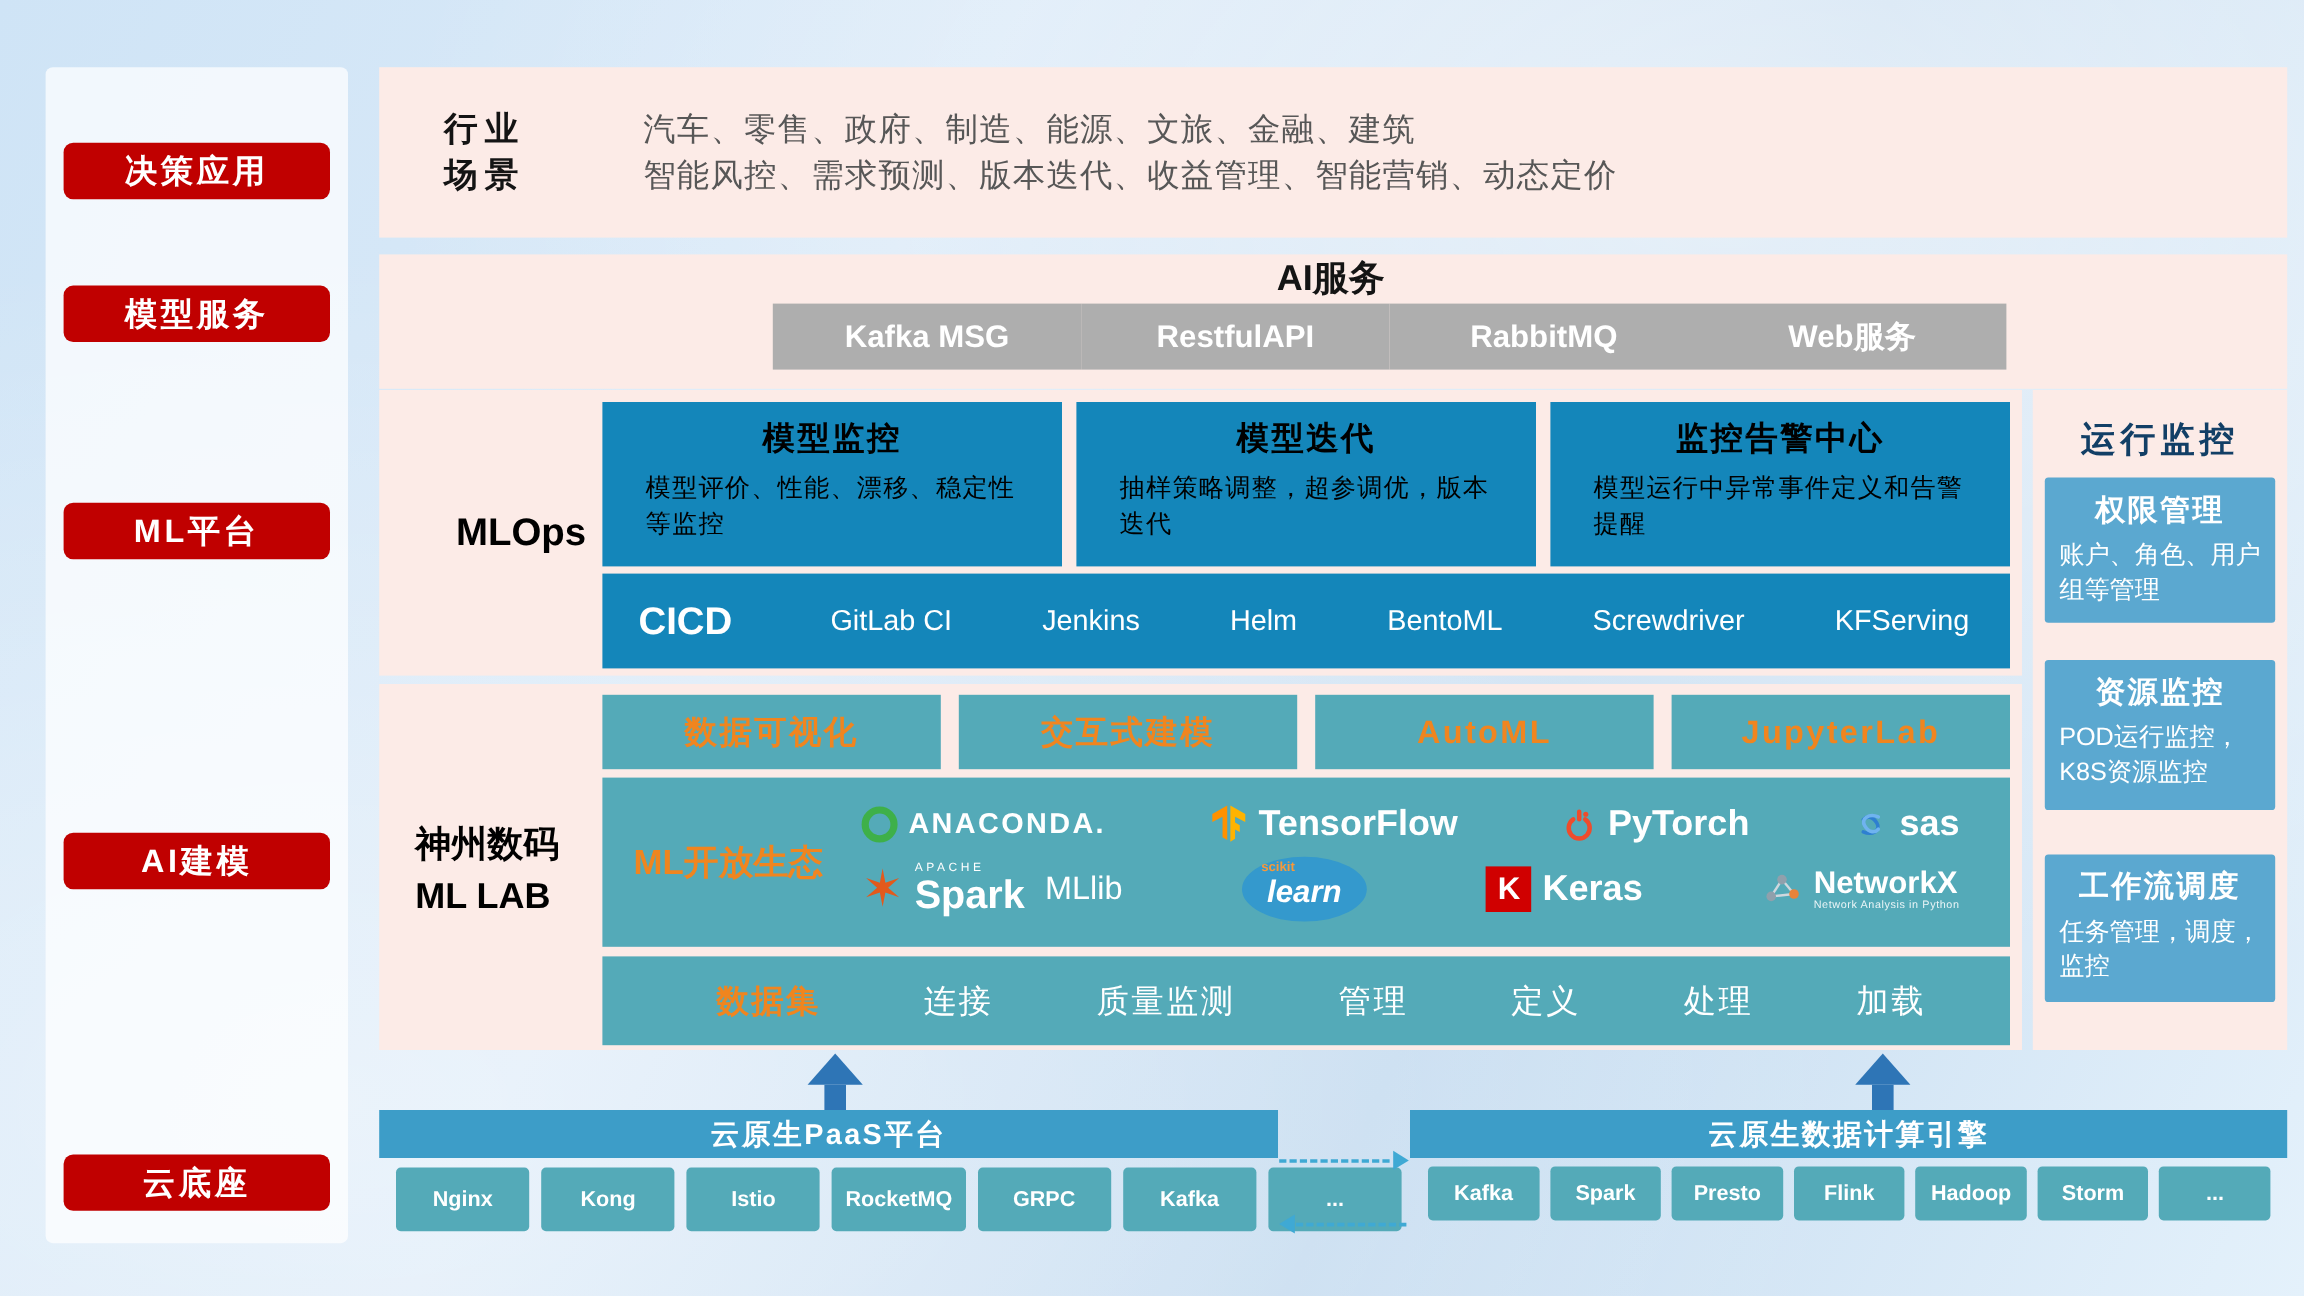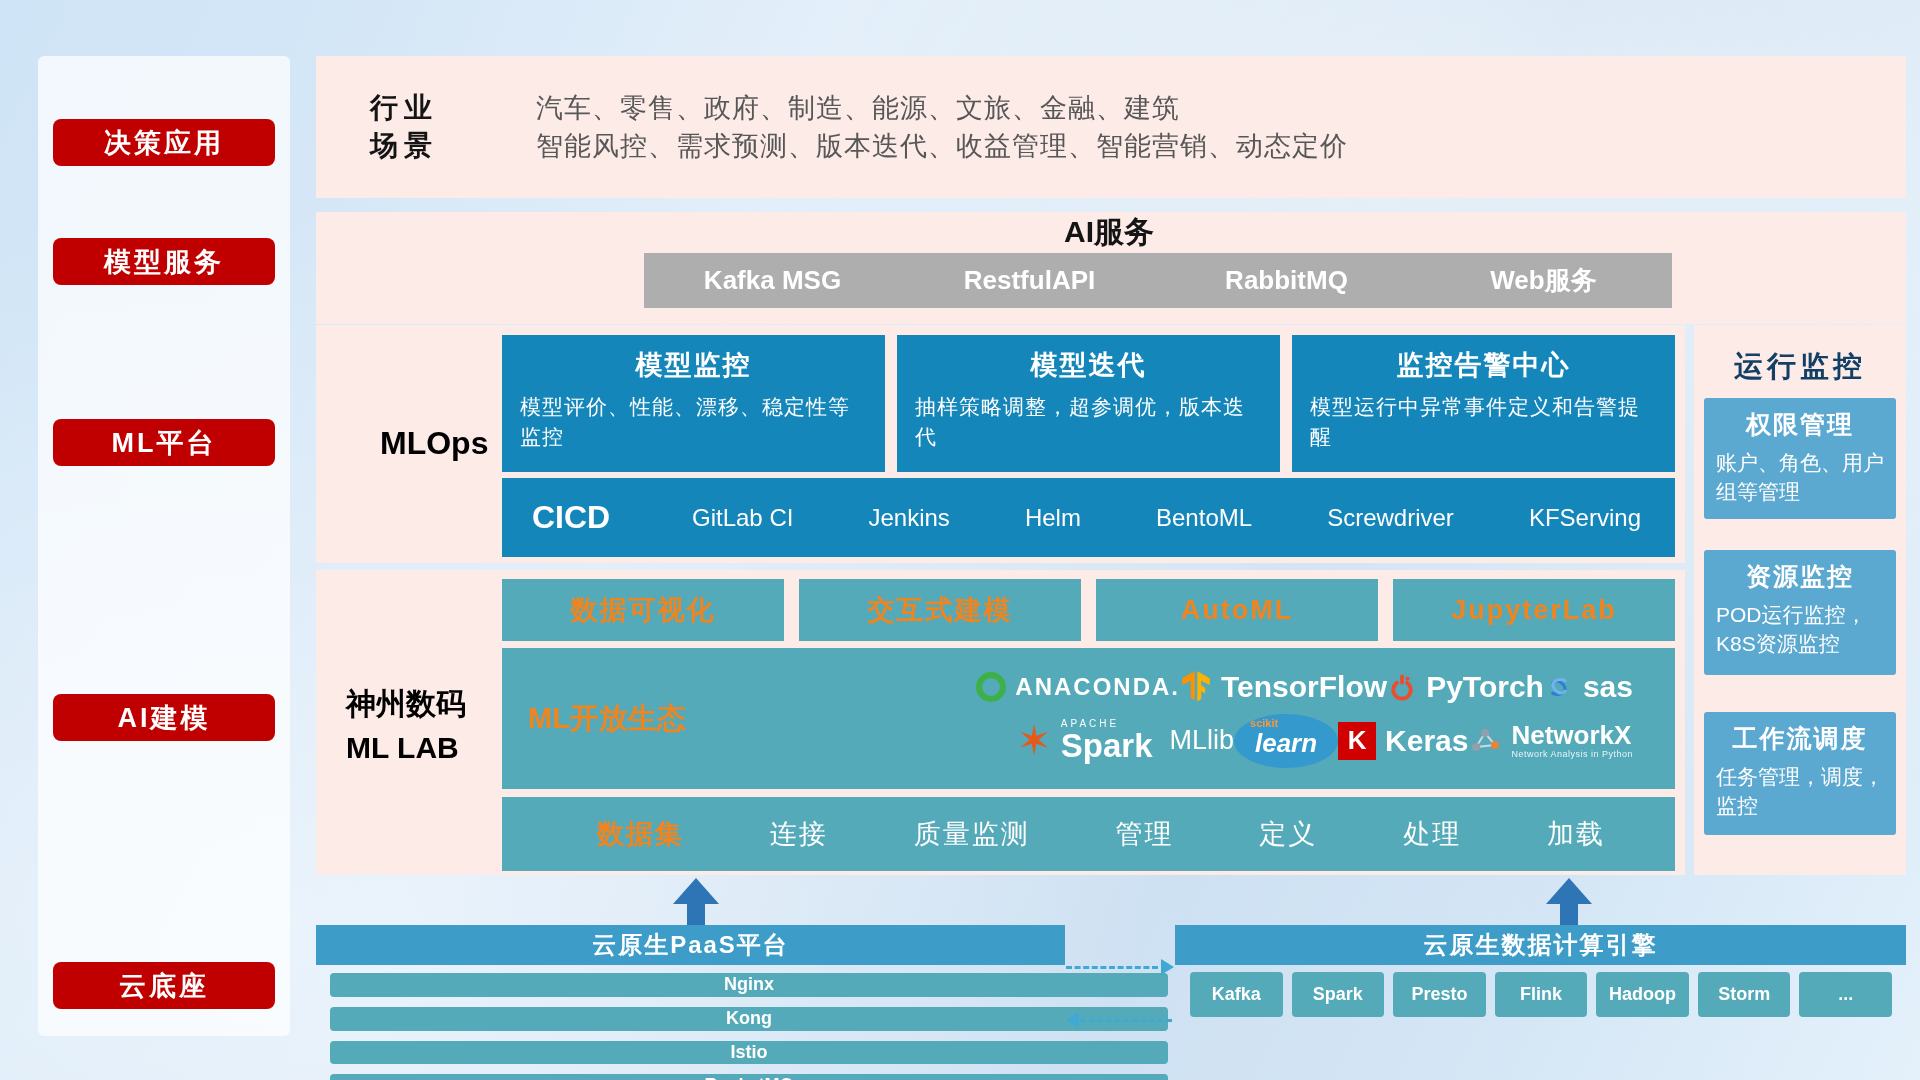--- a/index.html
+++ b/index.html
@@ -31,40 +31,40 @@
   .ai-label{font-size:30px;font-weight:bold;color:#141414;width:136px;flex:none;}
   .ai-buttons{flex:1;display:flex;justify-content:space-between;margin-left:52px;}
   .gray-btn{width:257px;height:55px;background:var(--gray-button,#aeaeae);color:#fff;
     font-size:26px;font-weight:bold;display:flex;align-items:center;justify-content:center;}
 
   .band-mlops{top:325px;width:1369px;height:238px;}
   .side-label{position:absolute;font-weight:bold;color:#000;}
   .mlops-label{left:64px;top:100px;font-size:32px;}
   .mlops-content{position:absolute;left:186px;top:10px;width:1173px;}
   .mlops-boxes{display:flex;gap:12px;height:137px;}
-  .dark-box{flex:1;background:var(--deep-teal,#1486ba);color:#ffffff;padding:12px 18px;box-sizing:border-box;}
+  .dark-box{flex:1;background:var(--deep-teal,#1486ba);color:#000000;padding:12px 36px;box-sizing:border-box;}
   .dark-box-title{text-align:center;font-size:27px;font-weight:bold;margin-bottom:9px;letter-spacing:2px;}
   .dark-box-desc{font-size:21px;line-height:1.45;letter-spacing:1px;}
   .cicd-bar{margin-top:6px;height:79px;background:var(--deep-teal,#1486ba);display:flex;align-items:center;
     color:#fff;padding:0 34px 0 30px;box-sizing:border-box;}
   .cicd-label{font-size:32px;font-weight:bold;width:160px;flex:none;}
   .cicd-items{flex:1;display:flex;justify-content:space-between;align-items:center;}
   .cicd-item{font-size:24px;white-space:nowrap;}
 
   .band-mllab{top:570px;width:1369px;height:305px;}
   .mllab-label{position:absolute;left:30px;top:112px;font-size:30px;font-weight:bold;color:#000;line-height:1.45;}
   .mllab-content{position:absolute;left:186px;top:9px;width:1173px;}
   .tools-row{display:flex;gap:15px;height:62px;}
   .tool-btn{flex:1;background:var(--teal,#54aab8);color:var(--orange,#f0851f);font-weight:bold;font-size:27px;
     display:flex;align-items:center;justify-content:center;letter-spacing:2px;}
   .eco-box{margin-top:7px;height:141px;background:var(--teal,#54aab8);display:flex;align-items:center;
     padding:0 14px 0 26px;box-sizing:border-box;}
   .eco-label{width:162px;flex:none;color:var(--orange,#f0851f);font-size:29px;font-weight:bold;}
   .eco-logos{flex:1;display:flex;flex-direction:column;gap:10px;}
-  .eco-row{display:flex;align-items:center;justify-content:flex-end;padding:0 28px;}
+  .eco-row{display:flex;align-items:center;justify-content:space-between;padding:0 28px;}
   .logo{display:flex;align-items:center;gap:9px;color:#fff;font-weight:bold;}
   .logo-text{font-size:30px;}
   .anaconda-text{font-size:24px;letter-spacing:2px;}
   .ico-anaconda{width:30px;height:30px;border:6px solid #3eb049;border-radius:50%;box-sizing:border-box;}
   .spark-star{color:#e25a1c;font-size:42px;line-height:.9;}
   .spark-text-wrap{display:flex;flex-direction:column;line-height:1;}
   .spark-apache{font-size:10px;letter-spacing:3px;font-weight:normal;}
   .spark-text{font-size:33px;}
   .mllib-text{font-size:27px;font-weight:normal;margin-left:8px;}
   .sk-blob{display:inline-block;background:#3499cd;border-radius:50%;width:104px;height:54px;position:relative;text-align:center;}
@@ -86,21 +86,21 @@
     padding:10px 12px;box-sizing:border-box;border-radius:3px;}
   .mon-title{text-align:center;font-size:25px;font-weight:bold;letter-spacing:2px;margin-bottom:7px;}
   .mon-desc{font-size:21px;line-height:1.4;}
 
   
   .bottom-header{position:absolute;height:40px;background:var(--header-blue,#3d9dc8);color:#fff;
     font-size:24px;font-weight:bold;display:flex;align-items:center;justify-content:center;letter-spacing:2px;}
   .paas-header{left:316px;top:925px;width:749px;}
   .engine-header{left:1175px;top:925px;width:731px;}
   .chip-row{position:absolute;display:flex;}
-  .paas-items{left:330px;top:973px;width:838px;height:53px;gap:10px;flex-direction:column;}
+  .paas-items{left:330px;top:973px;width:838px;height:53px;gap:10px;}
   .engine-items{left:1190px;top:972px;width:702px;height:45px;gap:9px;}
   .chip{flex:1;background:var(--teal,#54aab8);color:#fff;font-weight:bold;font-size:18px;
     display:flex;align-items:center;justify-content:center;text-align:center;border-radius:4px;line-height:1.1;padding:2px;box-sizing:border-box;}
 
   
   .up-arrow{position:absolute;width:46px;height:47px;top:878px;}
   .up-arrow .tri{width:0;height:0;border-left:23px solid transparent;border-right:23px solid transparent;
     border-bottom:26px solid var(--arrow-blue,#2e75b6);}
   .up-arrow .stem{width:18px;height:21px;background:var(--arrow-blue,#2e75b6);margin:0 auto;}
   .dash-arrow{position:absolute;width:108px;height:16px;}

